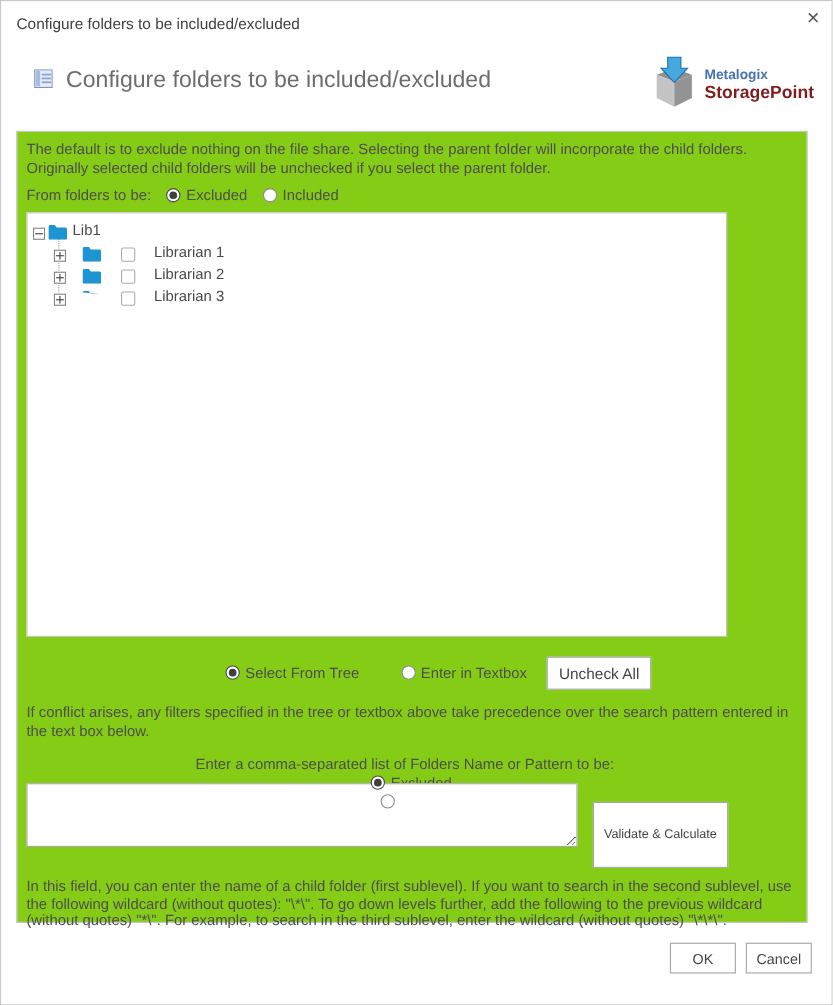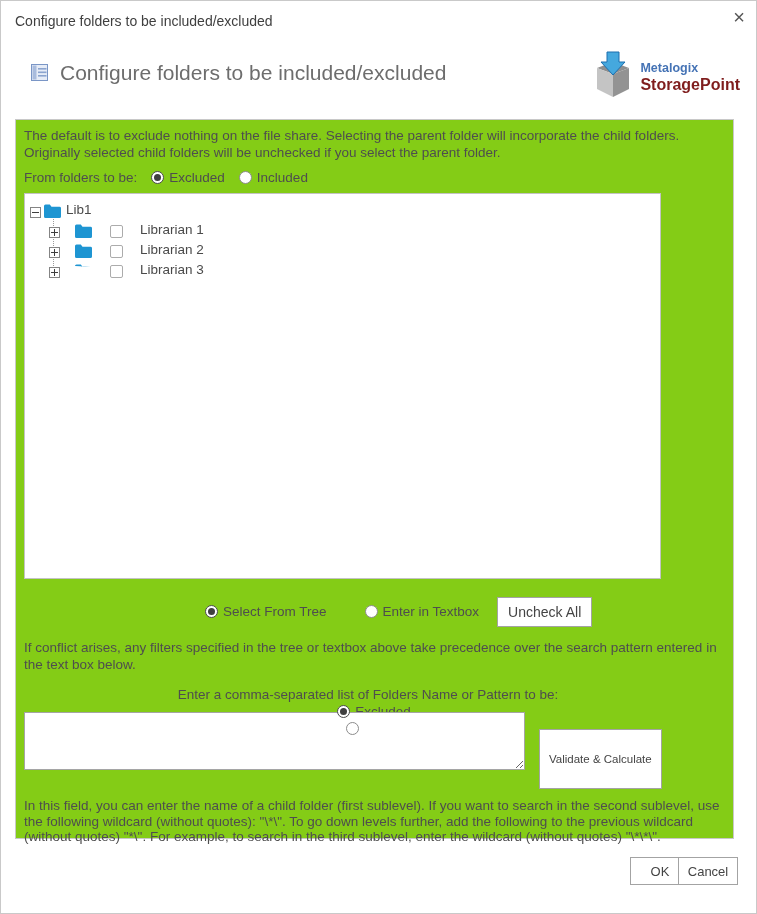--- a/index.html
+++ b/index.html
@@ -61,21 +61,21 @@
   .pattern-row .lbl{margin-right:12px;}
   .pattern-row .radio + .radio{margin-left:13px;}
 
   .ta-row{display:flex;align-items:flex-start;}
   .pattern-ta{width:501px;height:58px;resize:both;border:1px solid #a5a5a5;font-family:inherit;font-size:13px;color:#444;box-sizing:border-box;outline:none;}
   .validate{margin-left:14px;margin-top:17px;font-size:11.5px;padding:23px 9px;}
 
   .help{margin-top:9px;line-height:15.5px;}
 
   
-  .okbtn{position:absolute;left:608px;top:856px;width:60px;height:28px;font-size:13px;margin-left:21px;}
+  .okbtn{position:absolute;left:608px;top:856px;width:60px;height:28px;font-size:13px;}
   .cancelbtn{position:absolute;left:677px;top:856px;width:60px;height:28px;font-size:13px;}
 </style>
 </head>
 <body>
 
 <div class="dialog">
 
   <div class="titlebar">Configure folders to be included/excluded</div>
   <div class="close">×</div>
 

